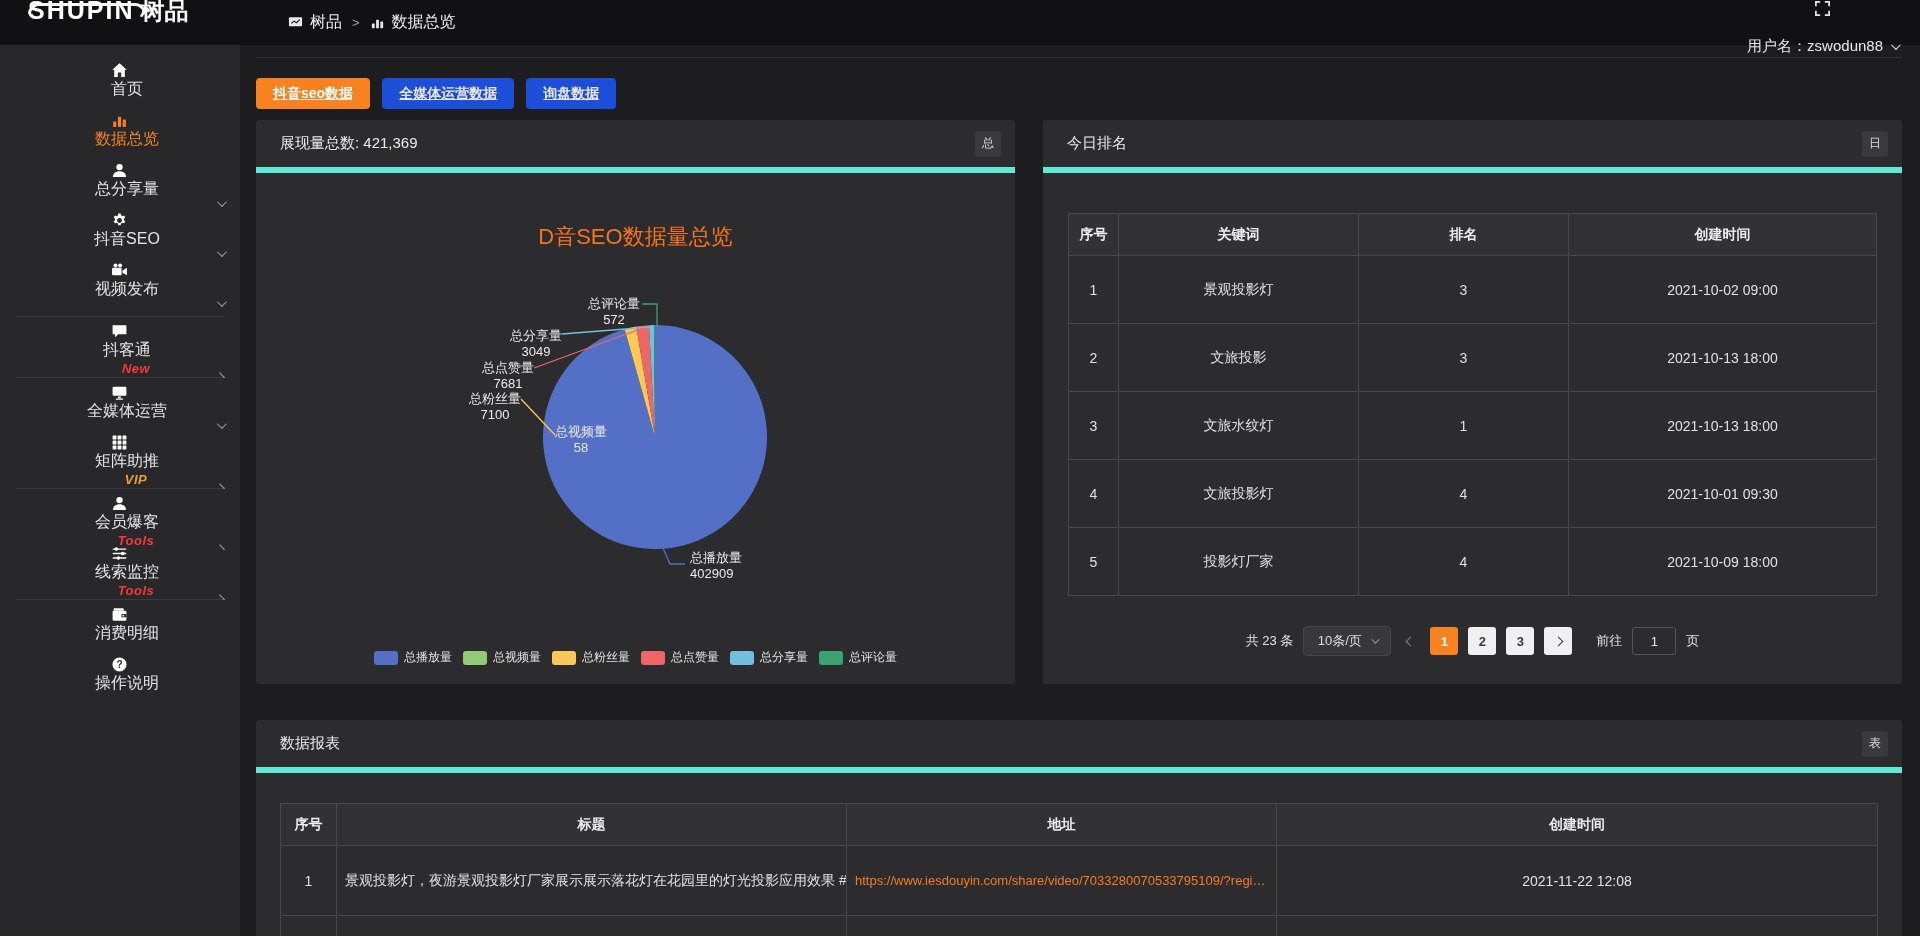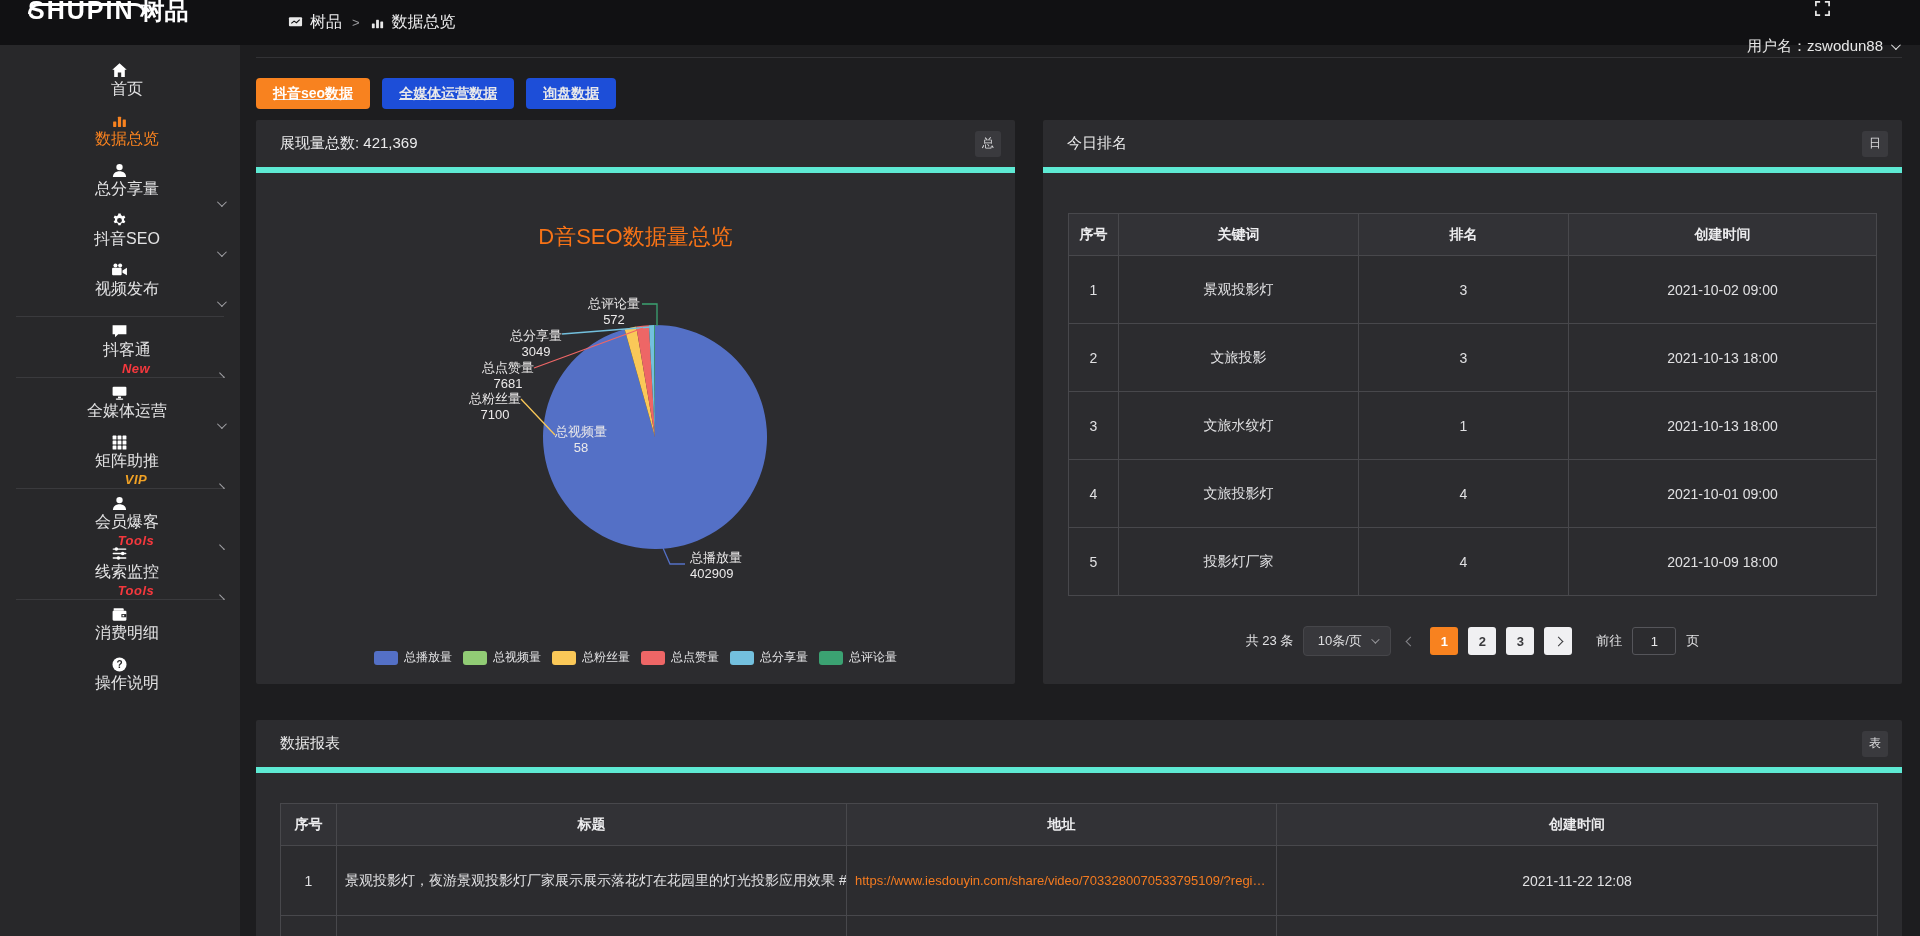--- a/index.html
+++ b/index.html
@@ -397,21 +397,21 @@
       <tr data-interactable="false">
         <td data-interactable="false">3</td>
         <td data-interactable="false">文旅水纹灯</td>
         <td data-interactable="false">1</td>
         <td data-interactable="false">2021-10-13 18:00</td>
       </tr>
       <tr data-interactable="false">
         <td data-interactable="false">4</td>
         <td data-interactable="false">文旅投影灯</td>
         <td data-interactable="false">4</td>
-        <td data-interactable="false">2021-10-01 09:00</td>
+        <td data-interactable="false">2021-10-01 09:30</td>
       </tr>
       <tr data-interactable="false">
         <td data-interactable="false">5</td>
         <td data-interactable="false">投影灯厂家</td>
         <td data-interactable="false">4</td>
         <td data-interactable="false">2021-10-09 18:00</td>
       </tr>
     </tbody>
       </table>
   </div>

